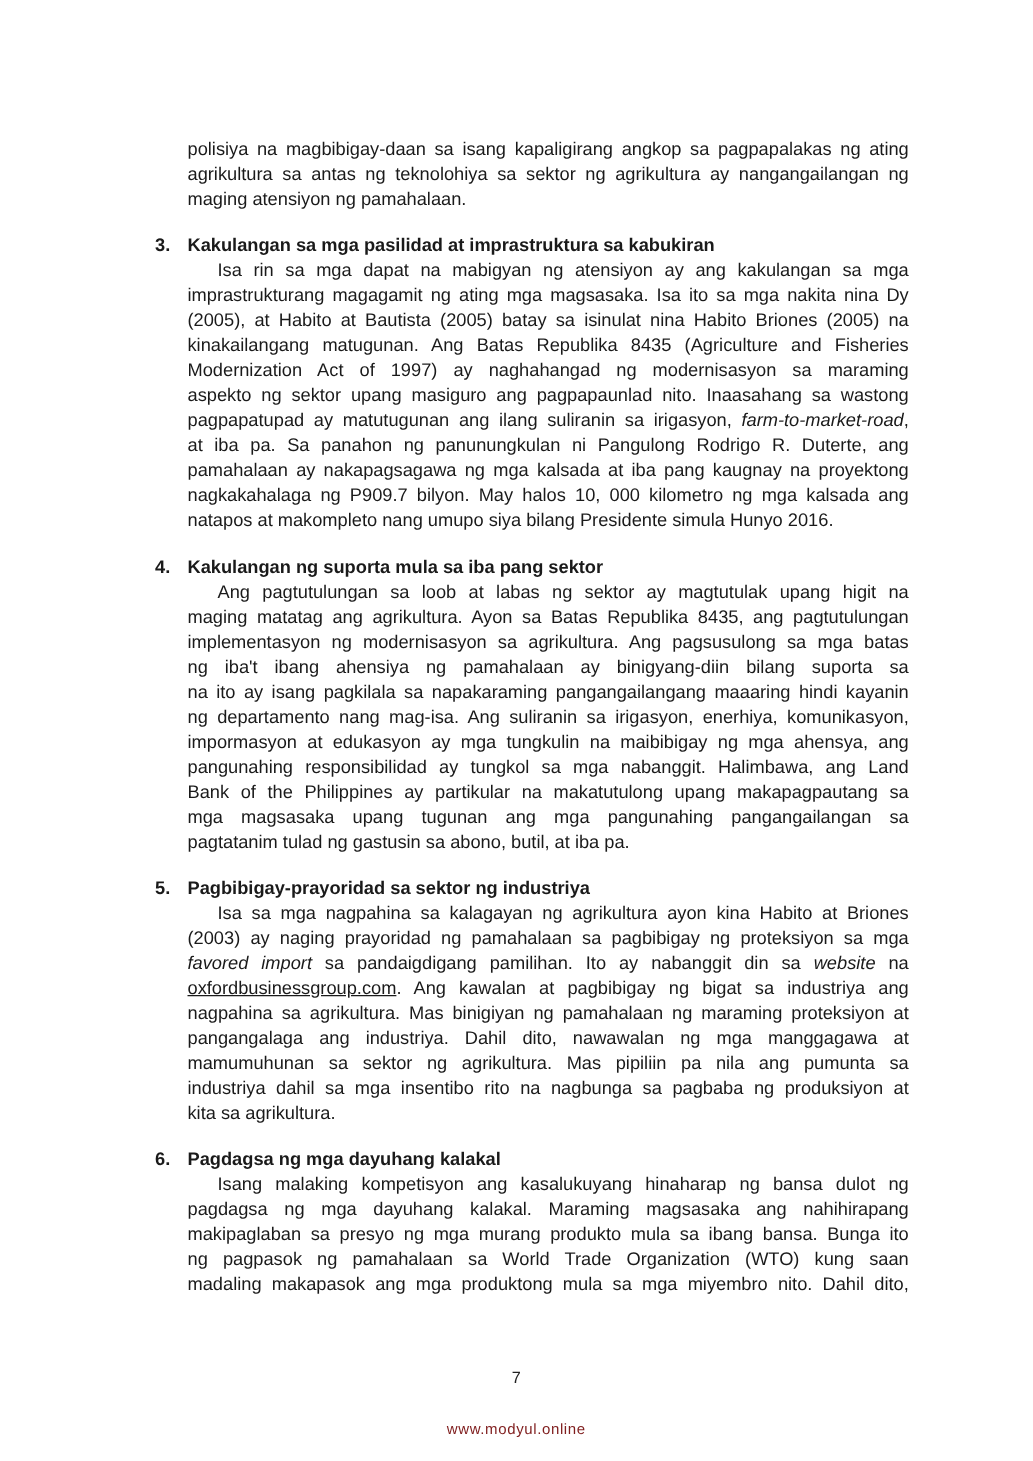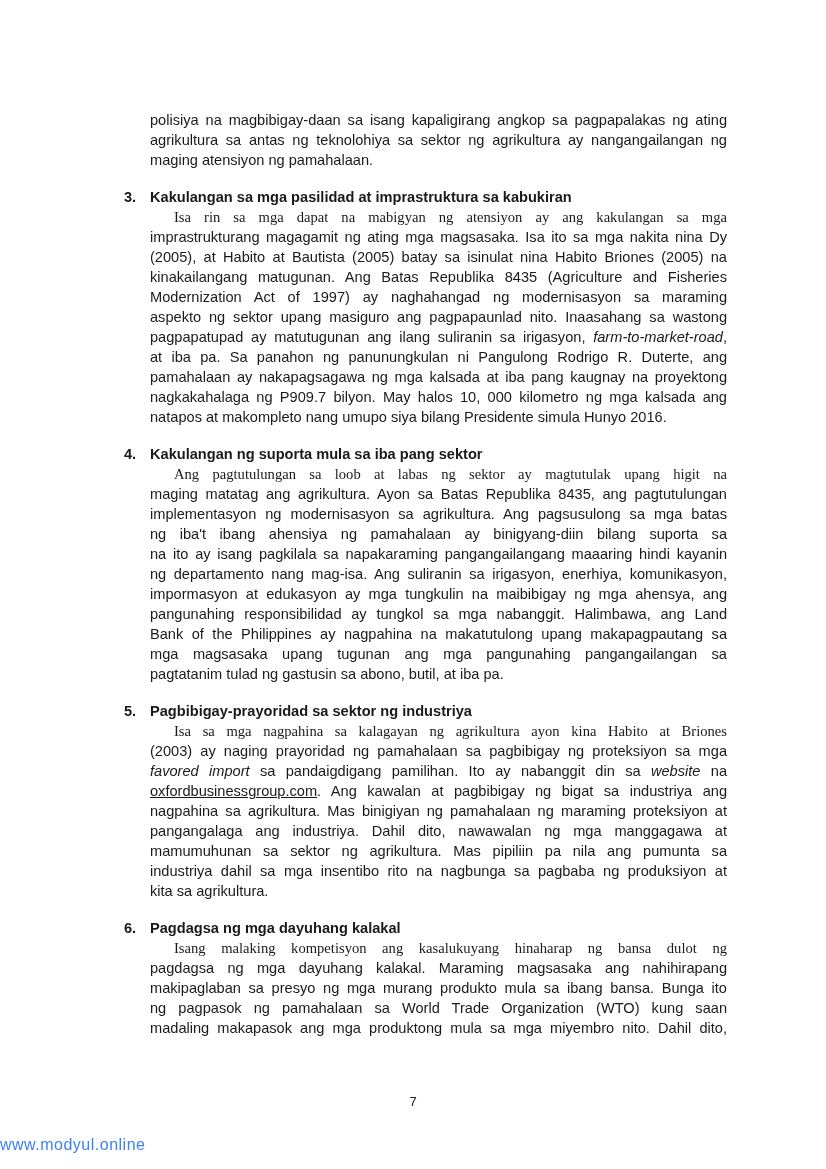--- a/index.html
+++ b/index.html
@@ -38,21 +38,20 @@
       display: block;
       text-align: justify;
       text-align-last: justify;
       white-space: nowrap;
     }
     .para .line.last {
       text-align-last: left;
     }
     .para .line.indent {
       text-indent: 24px;
-      font-family: Liberation Serif, serif;
     }
     .section {
       position: relative;
       margin-top: 17px;
     }
     .section-title {
       font-weight: bold;
       font-size: 14.6px;
       line-height: 20px;
       margin: 0;
@@ -73,23 +72,23 @@
       top: 1082px;
       text-align: center;
       font-size: 13px;
       color: #222;
     }
     .watermark {
       position: absolute;
       left: 0;
       width: 826px;
       top: 1124px;
-      text-align: left;
-      font-size: 16px;
-      color: #3b82f6;
+      text-align: center;
+      font-size: 12px;
+      color: #7f1d1d;
       letter-spacing: 0.5px;
     }
   </style>
 </head>
 <body>
 
 <div class="page">
   <div class="content">
     <p class="para" id="intro">
         <span class="line">polisiya na magbibigay-daan sa isang kapaligirang angkop sa pagpapalakas ng ating</span>
@@ -117,21 +116,21 @@
           <h3 class="section-title"><span class="section-num">4.</span><span>Kakulangan ng suporta mula sa iba pang sektor</span></h3>
           <p class="para">
             <span class="line indent">Ang pagtutulungan sa loob at labas ng sektor ay magtutulak upang higit na</span>
             <span class="line">maging matatag ang agrikultura. Ayon sa Batas Republika 8435, ang pagtutulungan</span>
             <span class="line">implementasyon ng modernisasyon sa agrikultura. Ang pagsusulong sa mga batas</span>
             <span class="line">ng iba't ibang ahensiya ng pamahalaan ay binigyang-diin bilang suporta sa</span>
             <span class="line">na ito ay isang pagkilala sa napakaraming pangangailangang maaaring hindi kayanin</span>
             <span class="line">ng departamento nang mag-isa. Ang suliranin sa irigasyon, enerhiya, komunikasyon,</span>
             <span class="line">impormasyon at edukasyon ay mga tungkulin na maibibigay ng mga ahensya, ang</span>
             <span class="line">pangunahing responsibilidad ay tungkol sa mga nabanggit. Halimbawa, ang Land</span>
-            <span class="line">Bank of the Philippines ay nagpahina na makatutulong upang makapagpautang sa</span>
+            <span class="line">Bank of the Philippines ay partikular na makatutulong upang makapagpautang sa</span>
             <span class="line">mga magsasaka upang tugunan ang mga pangunahing pangangailangan sa</span>
             <span class="line last">pagtatanim tulad ng gastusin sa abono, butil, at iba pa.</span>
           </p>
         </div>
         <div class="section">
           <h3 class="section-title"><span class="section-num">5.</span><span>Pagbibigay-prayoridad sa sektor ng industriya</span></h3>
           <p class="para">
             <span class="line indent">Isa sa mga nagpahina sa kalagayan ng agrikultura ayon kina Habito at Briones</span>
             <span class="line">(2003) ay naging prayoridad ng pamahalaan sa pagbibigay ng proteksiyon sa mga</span>
             <span class="line"><em>favored import</em> sa pandaigdigang pamilihan. Ito ay nabanggit din sa <em>website</em> na</span>

